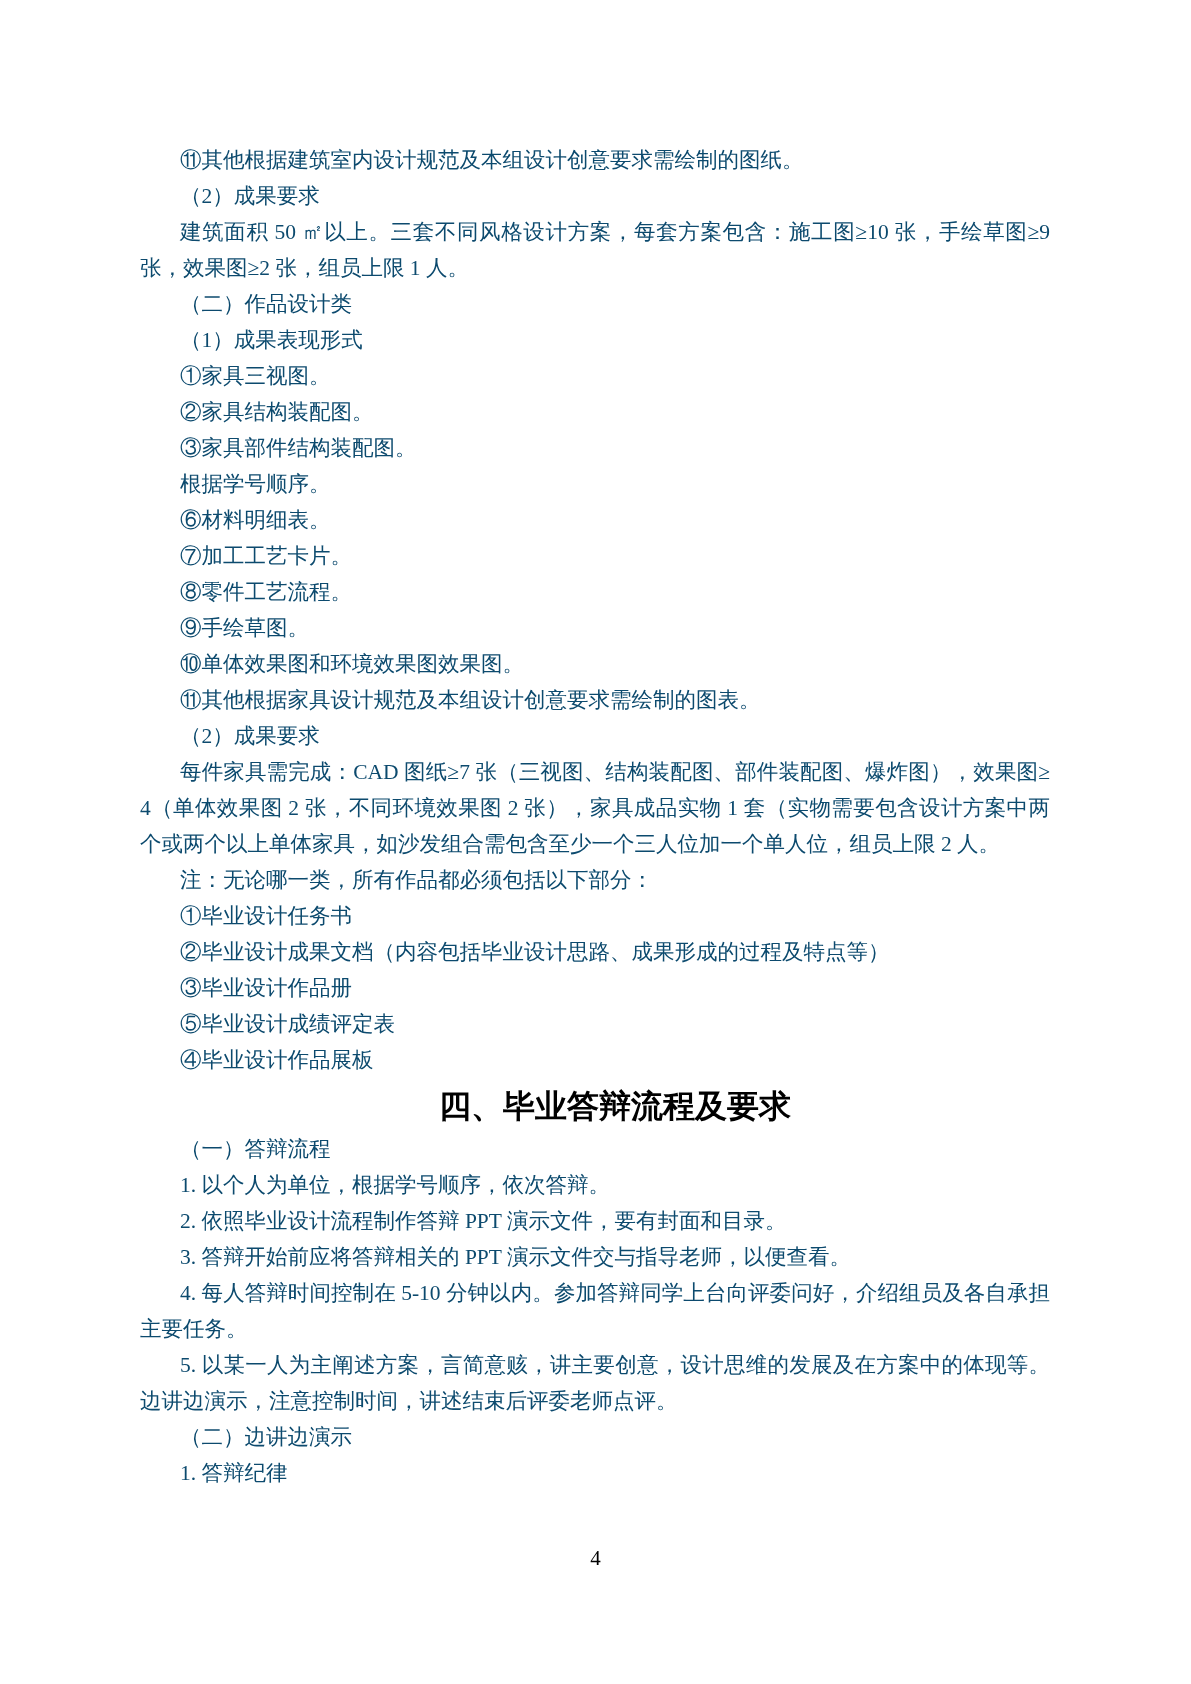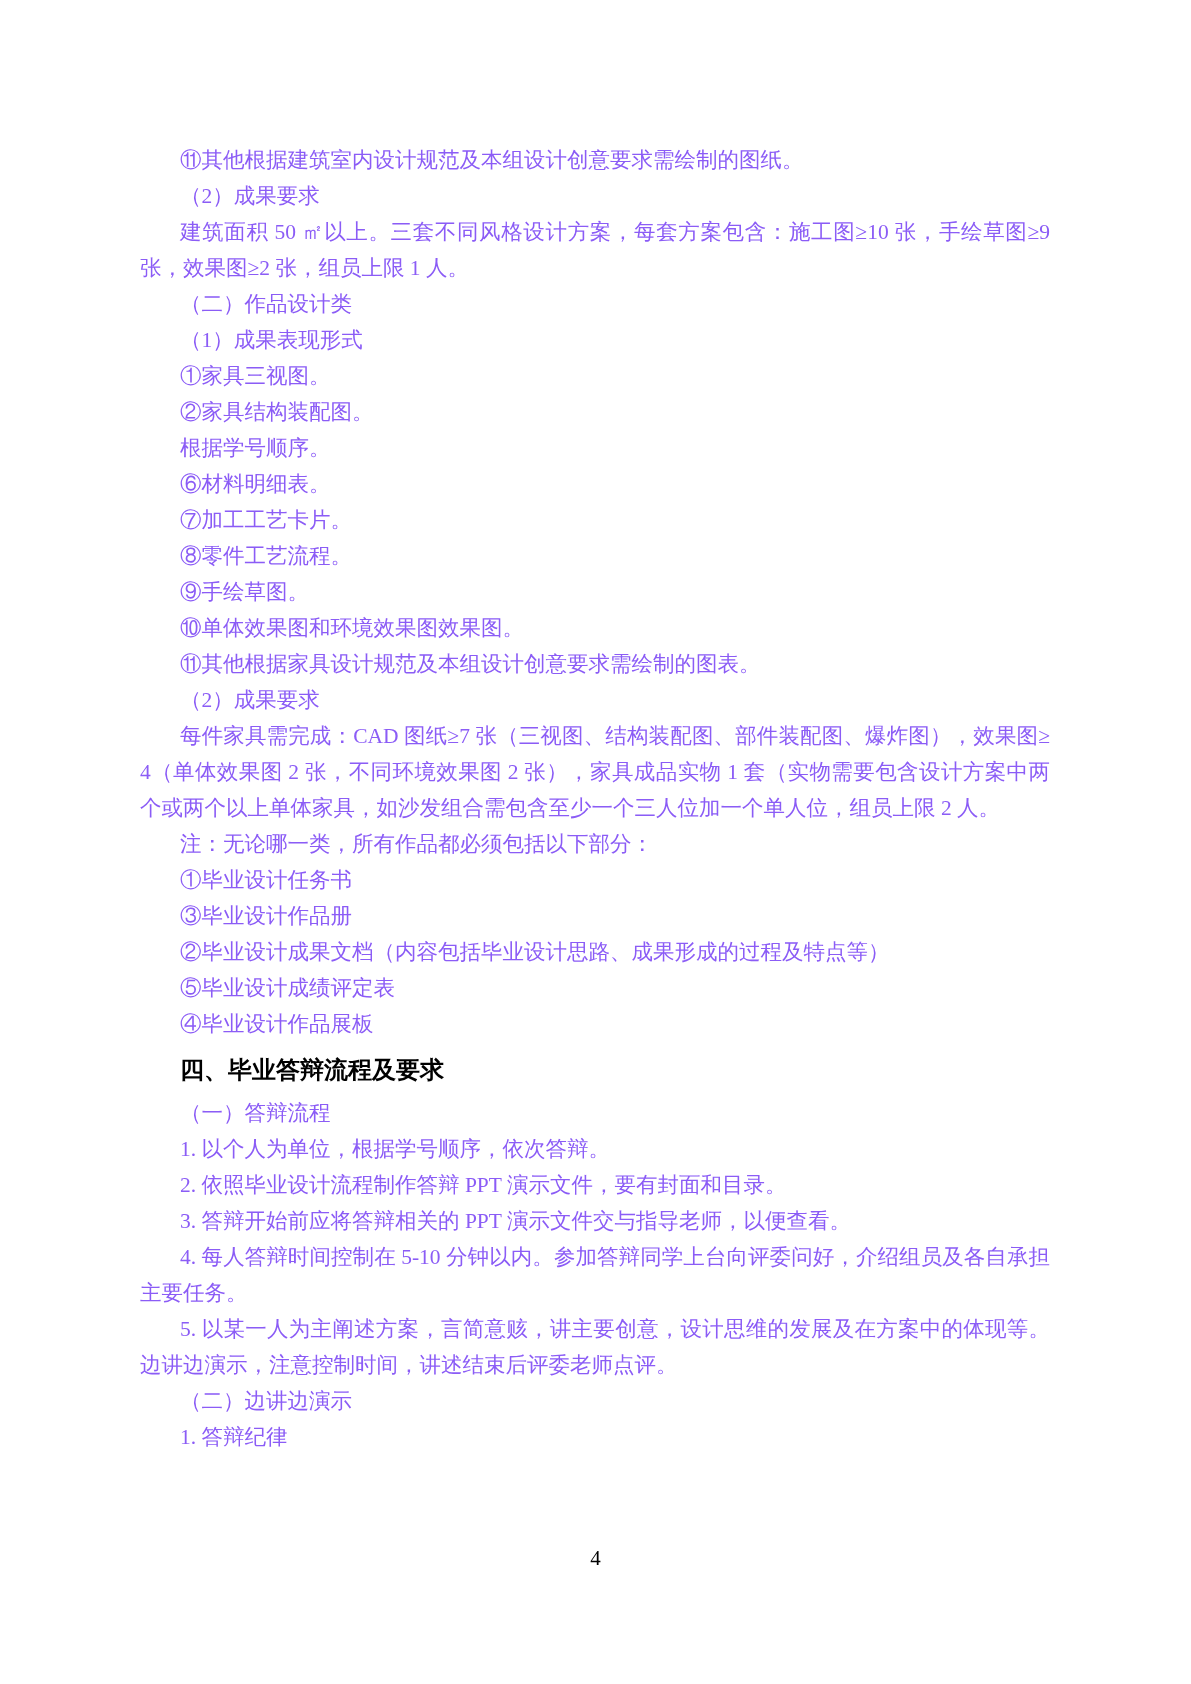--- a/index.html
+++ b/index.html
@@ -22,31 +22,31 @@
     width: 910px;
   }
   p.para {
     margin: 0;
     padding: 0;
     font-family: "Liberation Serif", "DejaVu Serif", serif;
     font-size: 21.5px;
     line-height: 36px;
     text-align: justify;
     text-indent: 40px;
-    color: #8b5cf6;
+    color: #0c4a6e;
     word-break: break-all;
   }
   p.heading {
     margin: 8px 0 5px 0;
     padding: 0;
     font-family: "Liberation Sans", "DejaVu Sans", sans-serif;
-    font-size: 24px;
+    font-size: 32px;
     font-weight: 700;
     line-height: 40px;
-    text-align: left;
+    text-align: center;
     text-indent: 40px;
     color: #000000;
   }
   .page-number {
     position: absolute;
     left: 0;
     top: 1545px;
     width: 100%;
     text-align: center;
     font-family: "Liberation Serif", "DejaVu Serif", serif;
@@ -60,33 +60,34 @@
 
 <div class="page">
   <div class="doc-body" id="doc-body">
       <p class="para">⑪其他根据建筑室内设计规范及本组设计创意要求需绘制的图纸。</p>
       <p class="para">（2）成果要求</p>
       <p class="para">建筑面积 50 ㎡以上。三套不同风格设计方案，每套方案包含：施工图≥10 张，手绘草图≥9 张，效果图≥2 张，组员上限 1 人。</p>
       <p class="para">（二）作品设计类</p>
       <p class="para">（1）成果表现形式</p>
       <p class="para">①家具三视图。</p>
       <p class="para">②家具结构装配图。</p>
+      <p class="para">③家具部件结构装配图。</p>
       <p class="para">根据学号顺序。</p>
       <p class="para">⑥材料明细表。</p>
       <p class="para">⑦加工工艺卡片。</p>
       <p class="para">⑧零件工艺流程。</p>
       <p class="para">⑨手绘草图。</p>
       <p class="para">⑩单体效果图和环境效果图效果图。</p>
       <p class="para">⑪其他根据家具设计规范及本组设计创意要求需绘制的图表。</p>
       <p class="para">（2）成果要求</p>
       <p class="para">每件家具需完成：CAD 图纸≥7 张（三视图、结构装配图、部件装配图、爆炸图），效果图≥4（单体效果图 2 张，不同环境效果图 2 张），家具成品实物 1 套（实物需要包含设计方案中两个或两个以上单体家具，如沙发组合需包含至少一个三人位加一个单人位，组员上限 2 人。</p>
       <p class="para">注：无论哪一类，所有作品都必须包括以下部分：</p>
       <p class="para">①毕业设计任务书</p>
+      <p class="para">②毕业设计成果文档（内容包括毕业设计思路、成果形成的过程及特点等）</p>
       <p class="para">③毕业设计作品册</p>
-      <p class="para">②毕业设计成果文档（内容包括毕业设计思路、成果形成的过程及特点等）</p>
       <p class="para">⑤毕业设计成绩评定表</p>
       <p class="para">④毕业设计作品展板</p>
       <p class="heading">四、毕业答辩流程及要求</p>
       <p class="para">（一）答辩流程</p>
       <p class="para">1. 以个人为单位，根据学号顺序，依次答辩。</p>
       <p class="para">2. 依照毕业设计流程制作答辩 PPT 演示文件，要有封面和目录。</p>
       <p class="para">3. 答辩开始前应将答辩相关的 PPT 演示文件交与指导老师，以便查看。</p>
       <p class="para">4. 每人答辩时间控制在 5-10 分钟以内。参加答辩同学上台向评委问好，介绍组员及各自承担主要任务。</p>
       <p class="para">5. 以某一人为主阐述方案，言简意赅，讲主要创意，设计思维的发展及在方案中的体现等。边讲边演示，注意控制时间，讲述结束后评委老师点评。</p>
       <p class="para">（二）边讲边演示</p>

